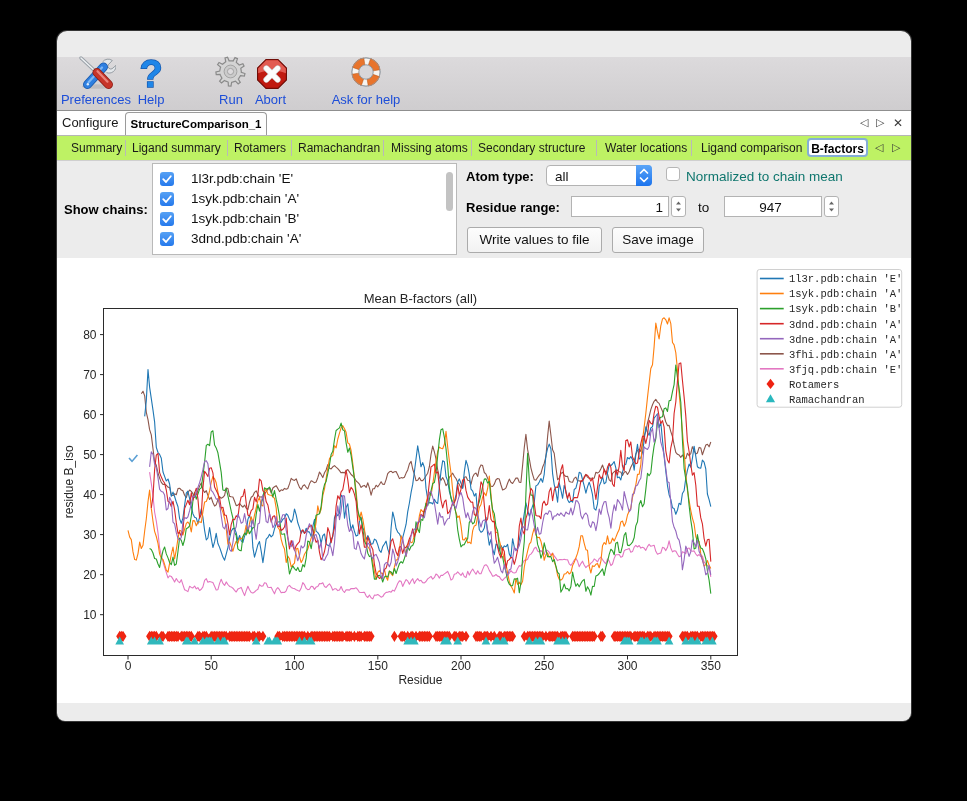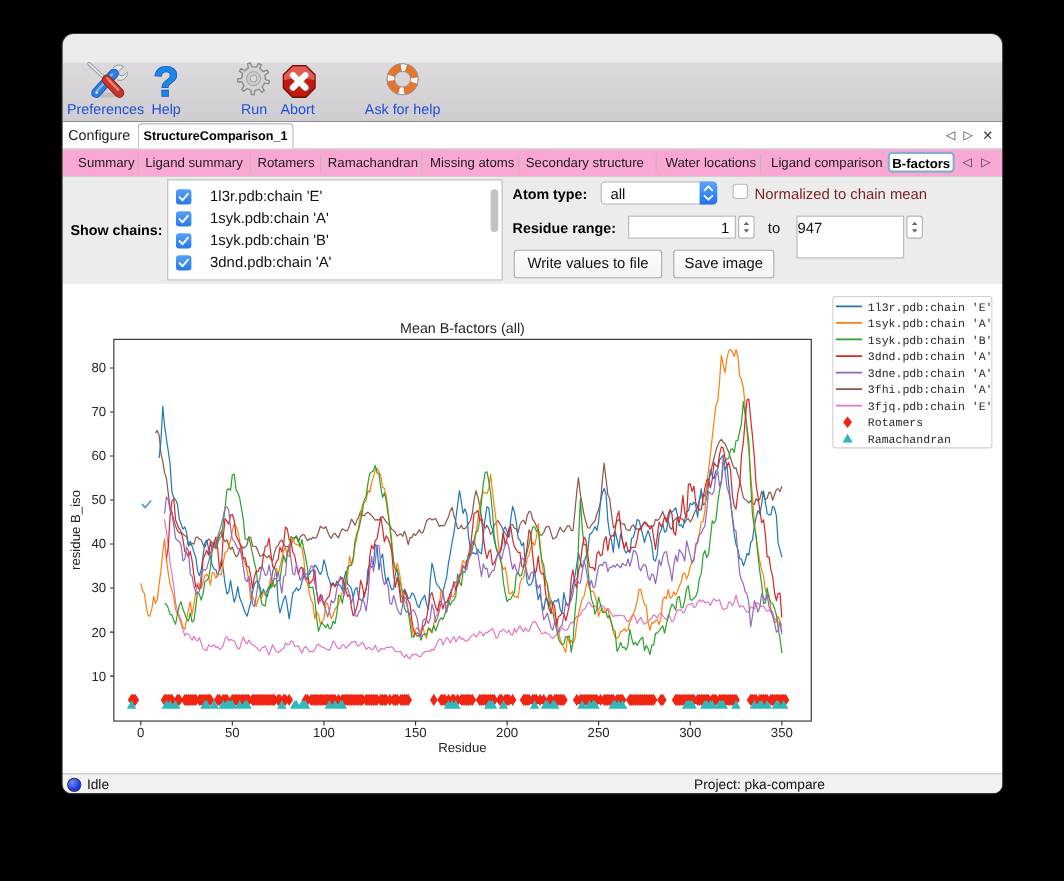--- a/index.html
+++ b/index.html
@@ -3,21 +3,21 @@
 html,body{margin:0;padding:0;background:#000;width:967px;height:801px;overflow:hidden}
 body{font-family:"Liberation Sans",sans-serif;-webkit-font-smoothing:antialiased}
 #win{position:absolute;left:57px;top:31px;width:854px;height:690px;border-radius:10px 10px 8px 8px;background:#ececec;overflow:hidden;box-shadow:0 0 0 1px rgba(120,120,120,.45)}
 .abs{position:absolute}
 #titlebar{left:0;top:0;width:854px;height:26px;background:linear-gradient(#eae8ea,#dcdadc)}
 #title{width:100%;text-align:center;top:6px;font-size:13px;color:#3e3e3e}
 .tl{width:11.5px;height:11.5px;border-radius:50%;top:7px}
 #toolbar{left:0;top:26px;width:854px;height:53px;background:linear-gradient(#dcdadc,#cfcdcf);border-bottom:1px solid #8f8f8f}
 .tlabel{top:61px;font-size:13px;color:#1d4ed8;text-align:center}
 #tabrow1{left:0;top:80px;width:854px;height:24px;background:#ffffff;border-bottom:1px solid #b6b6b6}
-#tabrow2{left:0;top:105px;width:854px;height:24px;background:#f9a8d4;border-bottom:1px solid #cfcfcf}
+#tabrow2{left:0;top:105px;width:854px;height:24px;background:#bef264;border-bottom:1px solid #cfcfcf}
 .t1{font-size:13px;color:#1a1a1a;top:4px}
 #sctab{left:68px;top:1px;width:142px;height:23px;background:#fdfdfd;border:1px solid #9a9a9a;border-bottom:none;border-radius:4px 4px 0 0;text-align:center;font-weight:bold;font-size:11.5px;padding-top:5px;box-sizing:border-box}
 .t2{font-size:12px;color:#1a1a1a;top:5px}
 .sep2{width:1px;height:16px;background:#b9b9b9;top:4px}
 #bftab{left:750px;top:2px;width:61px;height:19px;background:#fff;border:2px solid #85aed6;border-radius:4px;text-align:center;font-weight:bold;font-size:12px;padding-top:1.5px;box-sizing:border-box}
 .navarr{font-size:11px;color:#3a3a3a}
 #config{left:0;top:130px;width:854px;height:97px;background:#ececec}
 .blabel{font-weight:bold;font-size:13px;color:#000000}
 #chainlist{left:95px;top:2px;width:305px;height:92px;background:#fff;border:1px solid #b9b9b9;box-sizing:border-box}
 .chk{left:7px;width:14px;height:14px;border-radius:3px;background:linear-gradient(#56a1f4,#2579ec);box-sizing:border-box}
@@ -133,28 +133,28 @@
    <div class="abs" id="lscroll"></div>
   </div>
   <div class="abs blabel" style="left:409px;top:8px">Atom type:</div>
   <div class="abs field" id="ddall">
         <span style="position:absolute;left:8px;top:2.5px">all</span>
    <div class="abs" id="ddcap"><svg width="16" height="21" viewBox="0 0 16 21">
             <path d="M4.5 8 L8 4.5 L11.5 8 M4.5 13 L8 16.5 L11.5 13" stroke="#fff" stroke-width="1.7" fill="none" stroke-linecap="round" stroke-linejoin="round"></path>
           </svg></div>
   </div>
   <div class="abs" id="nchk"></div>
-  <div class="abs" style="left:629px;top:8px;font-size:13.5px;color:#7f1d1d">Normalized to chain mean</div>
+  <div class="abs" style="left:629px;top:8px;font-size:13.5px;color:#0f766e">Normalized to chain mean</div>
   <div class="abs blabel" style="left:409px;top:39px">Residue range:</div>
   <div class="abs field" style="left:514px;top:35px;width:98px;height:21px;text-align:right;padding:2.5px 5px 0 0">1</div>
   <div class="abs spin" style="left:614px;top:35px"><svg width="13" height="19" viewBox="0 0 13 19">
           <path d="M4 7.5 L6.5 4.5 L9 7.5 z M4 11.5 L6.5 14.5 L9 11.5 z" fill="#666"></path>
         </svg></div>
   <div class="abs" style="left:641px;top:39px;font-size:13.5px;color:#111">to</div>
-  <div class="abs field" style="left:667px;top:35px;width:98px;height:39px;text-align:left;padding:2.5px 5px 0 0">947</div>
+  <div class="abs field" style="left:667px;top:35px;width:98px;height:21px;text-align:center;padding:2.5px 5px 0 0">947</div>
   <div class="abs spin" style="left:767px;top:35px"><svg width="13" height="19" viewBox="0 0 13 19">
           <path d="M4 7.5 L6.5 4.5 L9 7.5 z M4 11.5 L6.5 14.5 L9 11.5 z" fill="#666"></path>
         </svg></div>
   <div class="abs btn" style="left:410px;top:66px;width:135px">Write values to file</div>
   <div class="abs btn" style="left:555px;top:66px;width:92px">Save image</div>
  </div>
  <div class="abs" id="plot">
       <svg width="854" height="445" viewBox="0 0 854 445" style="position:absolute;left:0;top:0">
         <rect x="46.5" y="50.5" width="634.0" height="347.0" fill="#fff" stroke="#2b2b2b" stroke-width="1"></rect>
         <path d="M71.0 397.5 V401.5 M154.2 397.5 V401.5 M237.5 397.5 V401.5 M320.8 397.5 V401.5 M404.0 397.5 V401.5 M487.2 397.5 V401.5 M570.5 397.5 V401.5 M653.8 397.5 V401.5 M46.5 356.7 H43.0 M46.5 316.7 H43.0 M46.5 276.6 H43.0 M46.5 236.6 H43.0 M46.5 196.6 H43.0 M46.5 156.6 H43.0 M46.5 116.6 H43.0 M46.5 76.6 H43.0" stroke="#2b2b2b" stroke-width="1" fill="none"></path>
@@ -205,18 +205,13 @@
           <text x="731.9" y="99.5">3fhi.pdb:chain 'A'</text>
           <line x1="702.9" y1="110.8" x2="726.7" y2="110.8" stroke="#e377c2" stroke-width="1.6"></line>
           <text x="731.9" y="114.6">3fjq.pdb:chain 'E'</text>
           <path d="M713.5 120.7 l4 5.2 l-4 5.2 l-4 -5.2 z" fill="#ee2211"></path>
           <text x="731.9" y="129.7">Rotamers</text>
           <path d="M713.5 136.3 l4.6 8 h-9.2 z" fill="#2ab8be"></path>
           <text x="731.9" y="144.7">Ramachandran</text>
         </g>
       </svg>
     </div>
- <div class="abs" id="status">
-  <div class="abs" style="left:4px;top:2.5px;width:11px;height:11px;border-radius:50%;background:radial-gradient(circle at 35% 30%,#6f8ff7,#1535e8 65%,#0a22a8);border:0.5px solid #333"></div>
-  <div class="abs" style="left:22px;top:1.5px">Idle</div>
-  <div class="abs" style="left:574px;top:1.5px">Project: pka-compare</div>
- </div>
 </div>
 
 </body></html>

